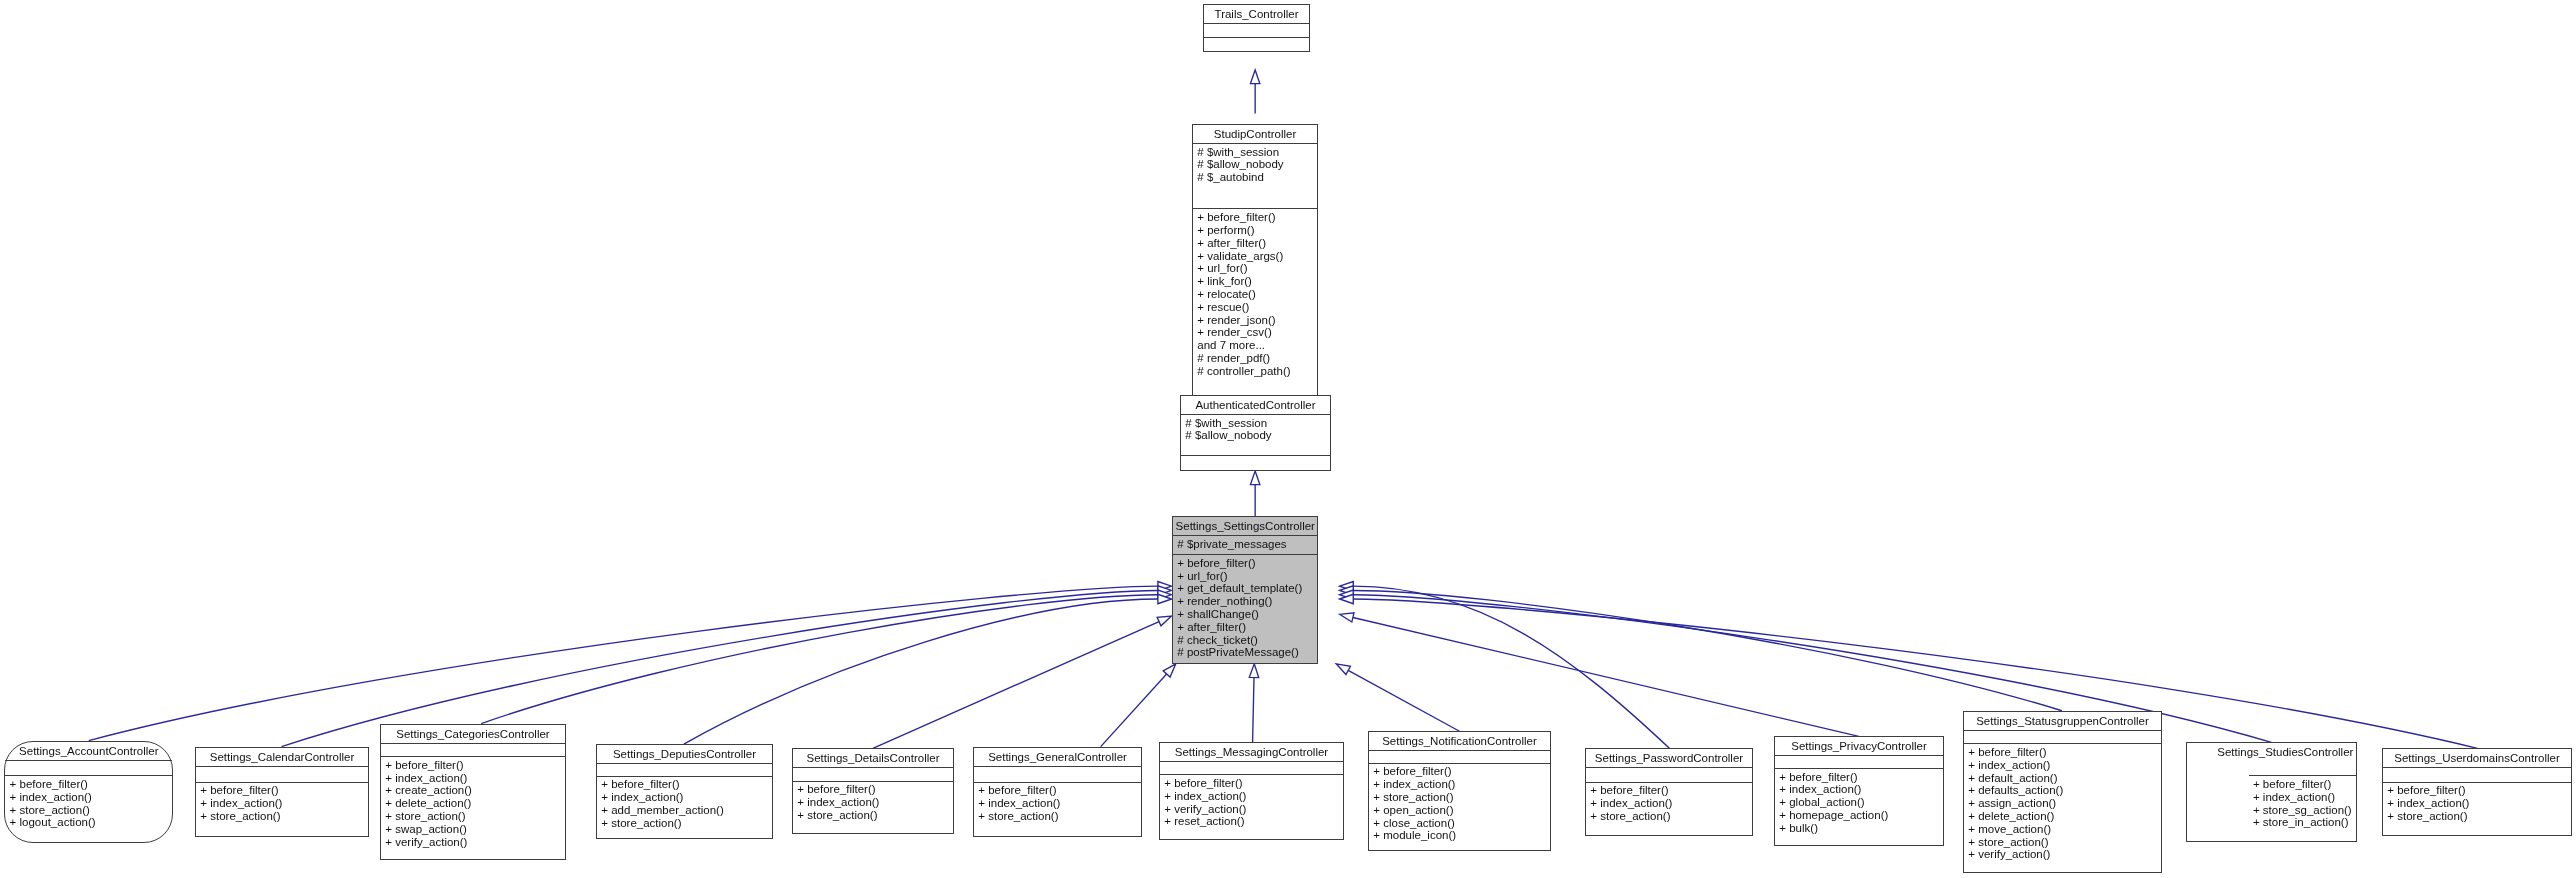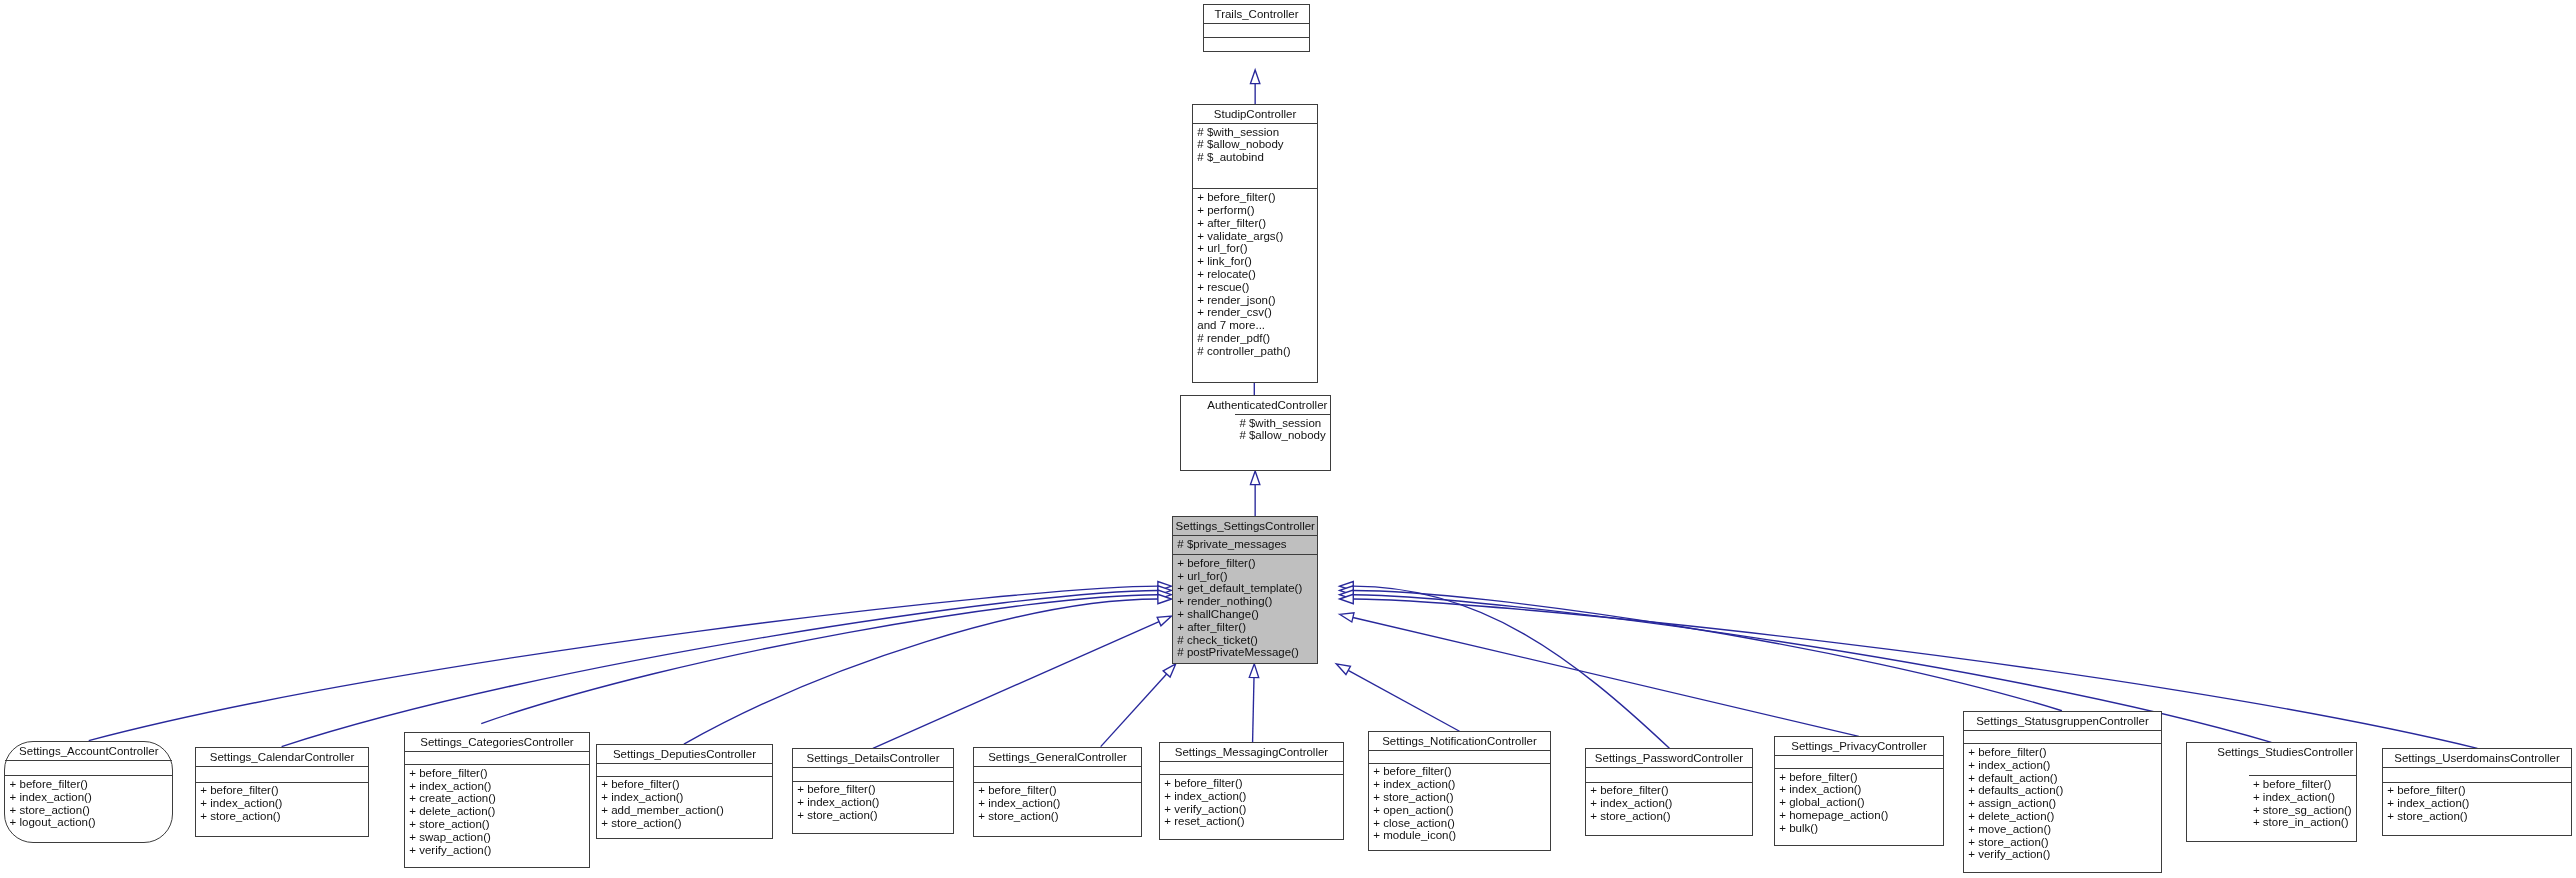--- a/index.html
+++ b/index.html
@@ -81,21 +81,21 @@
       <g>
         <path d="M2903.5,877 C2508.25,780.75 1736,702 1586,702" fill="none" stroke="#28289b" stroke-width="1.6"></path>
         <polygon points="1570,702 1586,696.5 1586,707.5" fill="#ffffff" stroke="#28289b" stroke-width="1.6"></polygon>
       </g>
     </svg>
 <div class="node" style="left: 1203px; top: 4.3px; width: 107px; height: 48px;">
     <div class="node-title">Trails_Controller</div>
     <div class="section attrs"></div>
     <div class="section methods"></div>
   </div>
-    <div class="node" style="left: 1192px; top: 104px; width: 126px; height: 279px;">
+    <div class="node" style="left: 1192px; top: 124px; width: 126px; height: 279px;">
     <div class="node-title">StudipController</div>
     <div class="section attrs">
         <div class="row"># $with_session</div>
         <div class="row"># $allow_nobody</div>
         <div class="row"># $_autobind</div>
       </div>
     <div class="section methods">
         <div class="row">+ before_filter()</div>
         <div class="row">+ perform()</div>
         <div class="row">+ after_filter()</div>
@@ -104,21 +104,21 @@
         <div class="row">+ link_for()</div>
         <div class="row">+ relocate()</div>
         <div class="row">+ rescue()</div>
         <div class="row">+ render_json()</div>
         <div class="row">+ render_csv()</div>
         <div class="row">and 7 more...</div>
         <div class="row"># render_pdf()</div>
         <div class="row"># controller_path()</div>
       </div>
   </div>
-    <div class="node" style="left: 1180px; top: 395px; width: 151px; height: 76px; align-items: flex-end;">
+    <div class="node" style="left: 1180px; top: 395px; width: 151px; height: 76px;">
     <div class="node-title">AuthenticatedController</div>
     <div class="section attrs">
         <div class="row"># $with_session</div>
         <div class="row"># $allow_nobody</div>
       </div>
     <div class="section methods"></div>
   </div>
     <div class="node highlighted" style="left: 1172px; top: 516px; width: 146px; height: 148px;">
     <div class="node-title">Settings_SettingsController</div>
     <div class="section attrs">
@@ -147,21 +147,21 @@
   </div>
     <div class="node" style="left: 195px; top: 747px; width: 174px; height: 90px;">
     <div class="node-title">Settings_CalendarController</div>
     <div class="section attrs"></div>
     <div class="section methods">
         <div class="row">+ before_filter()</div>
         <div class="row">+ index_action()</div>
         <div class="row">+ store_action()</div>
       </div>
   </div>
-    <div class="node" style="left: 404px; top: 724px; width: 186px; height: 136px; margin-top: 8px;">
+    <div class="node" style="left: 380px; top: 724px; width: 186px; height: 136px;">
     <div class="node-title">Settings_CategoriesController</div>
     <div class="section attrs"></div>
     <div class="section methods">
         <div class="row">+ before_filter()</div>
         <div class="row">+ index_action()</div>
         <div class="row">+ create_action()</div>
         <div class="row">+ delete_action()</div>
         <div class="row">+ store_action()</div>
         <div class="row">+ swap_action()</div>
         <div class="row">+ verify_action()</div>

